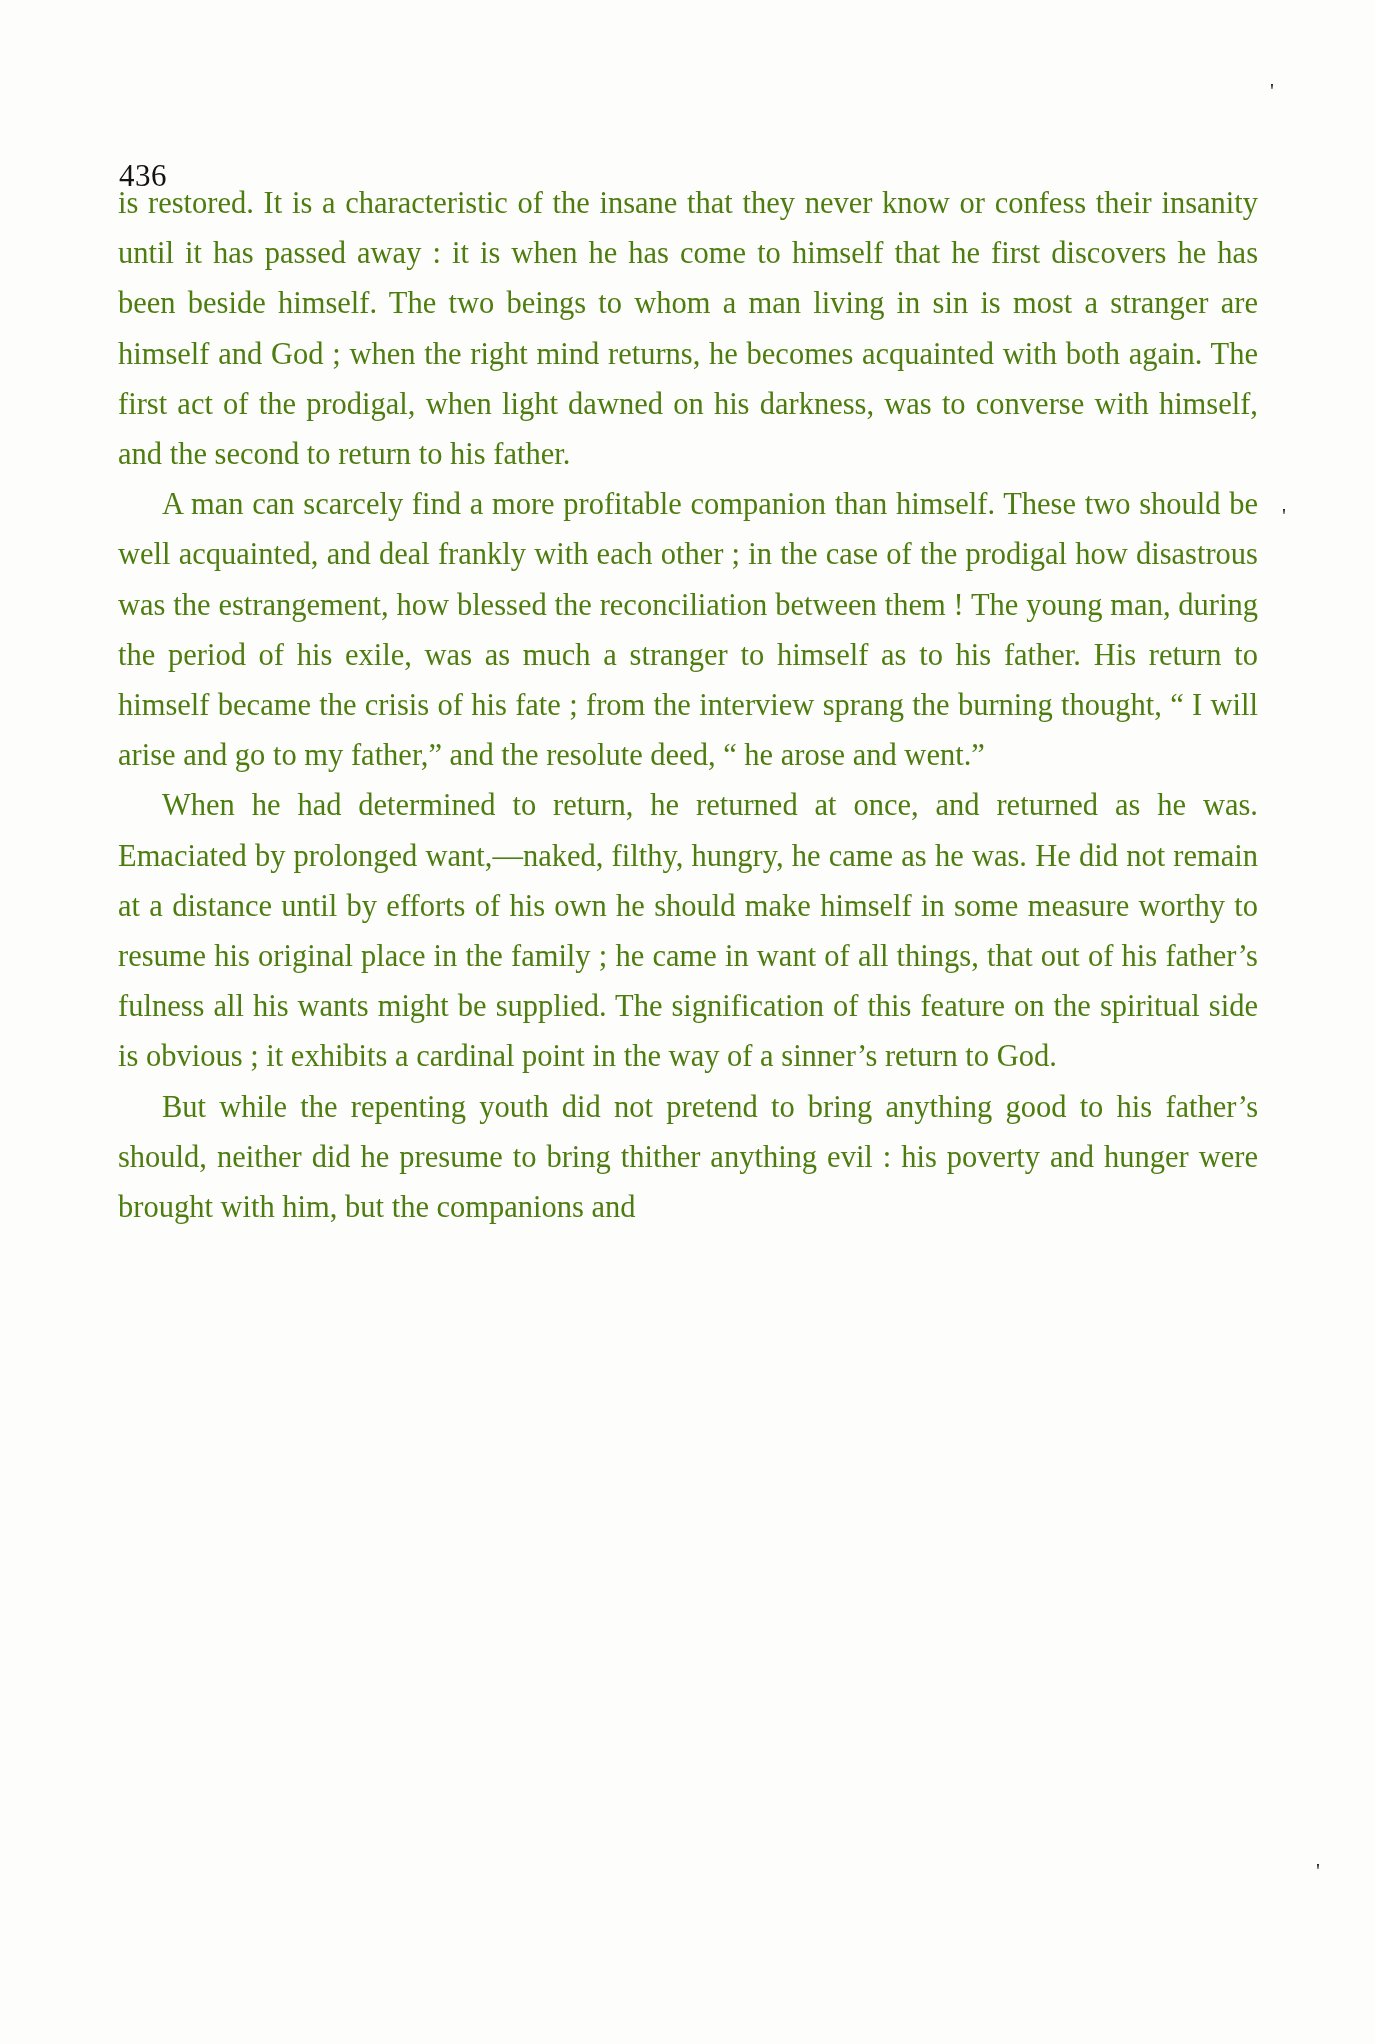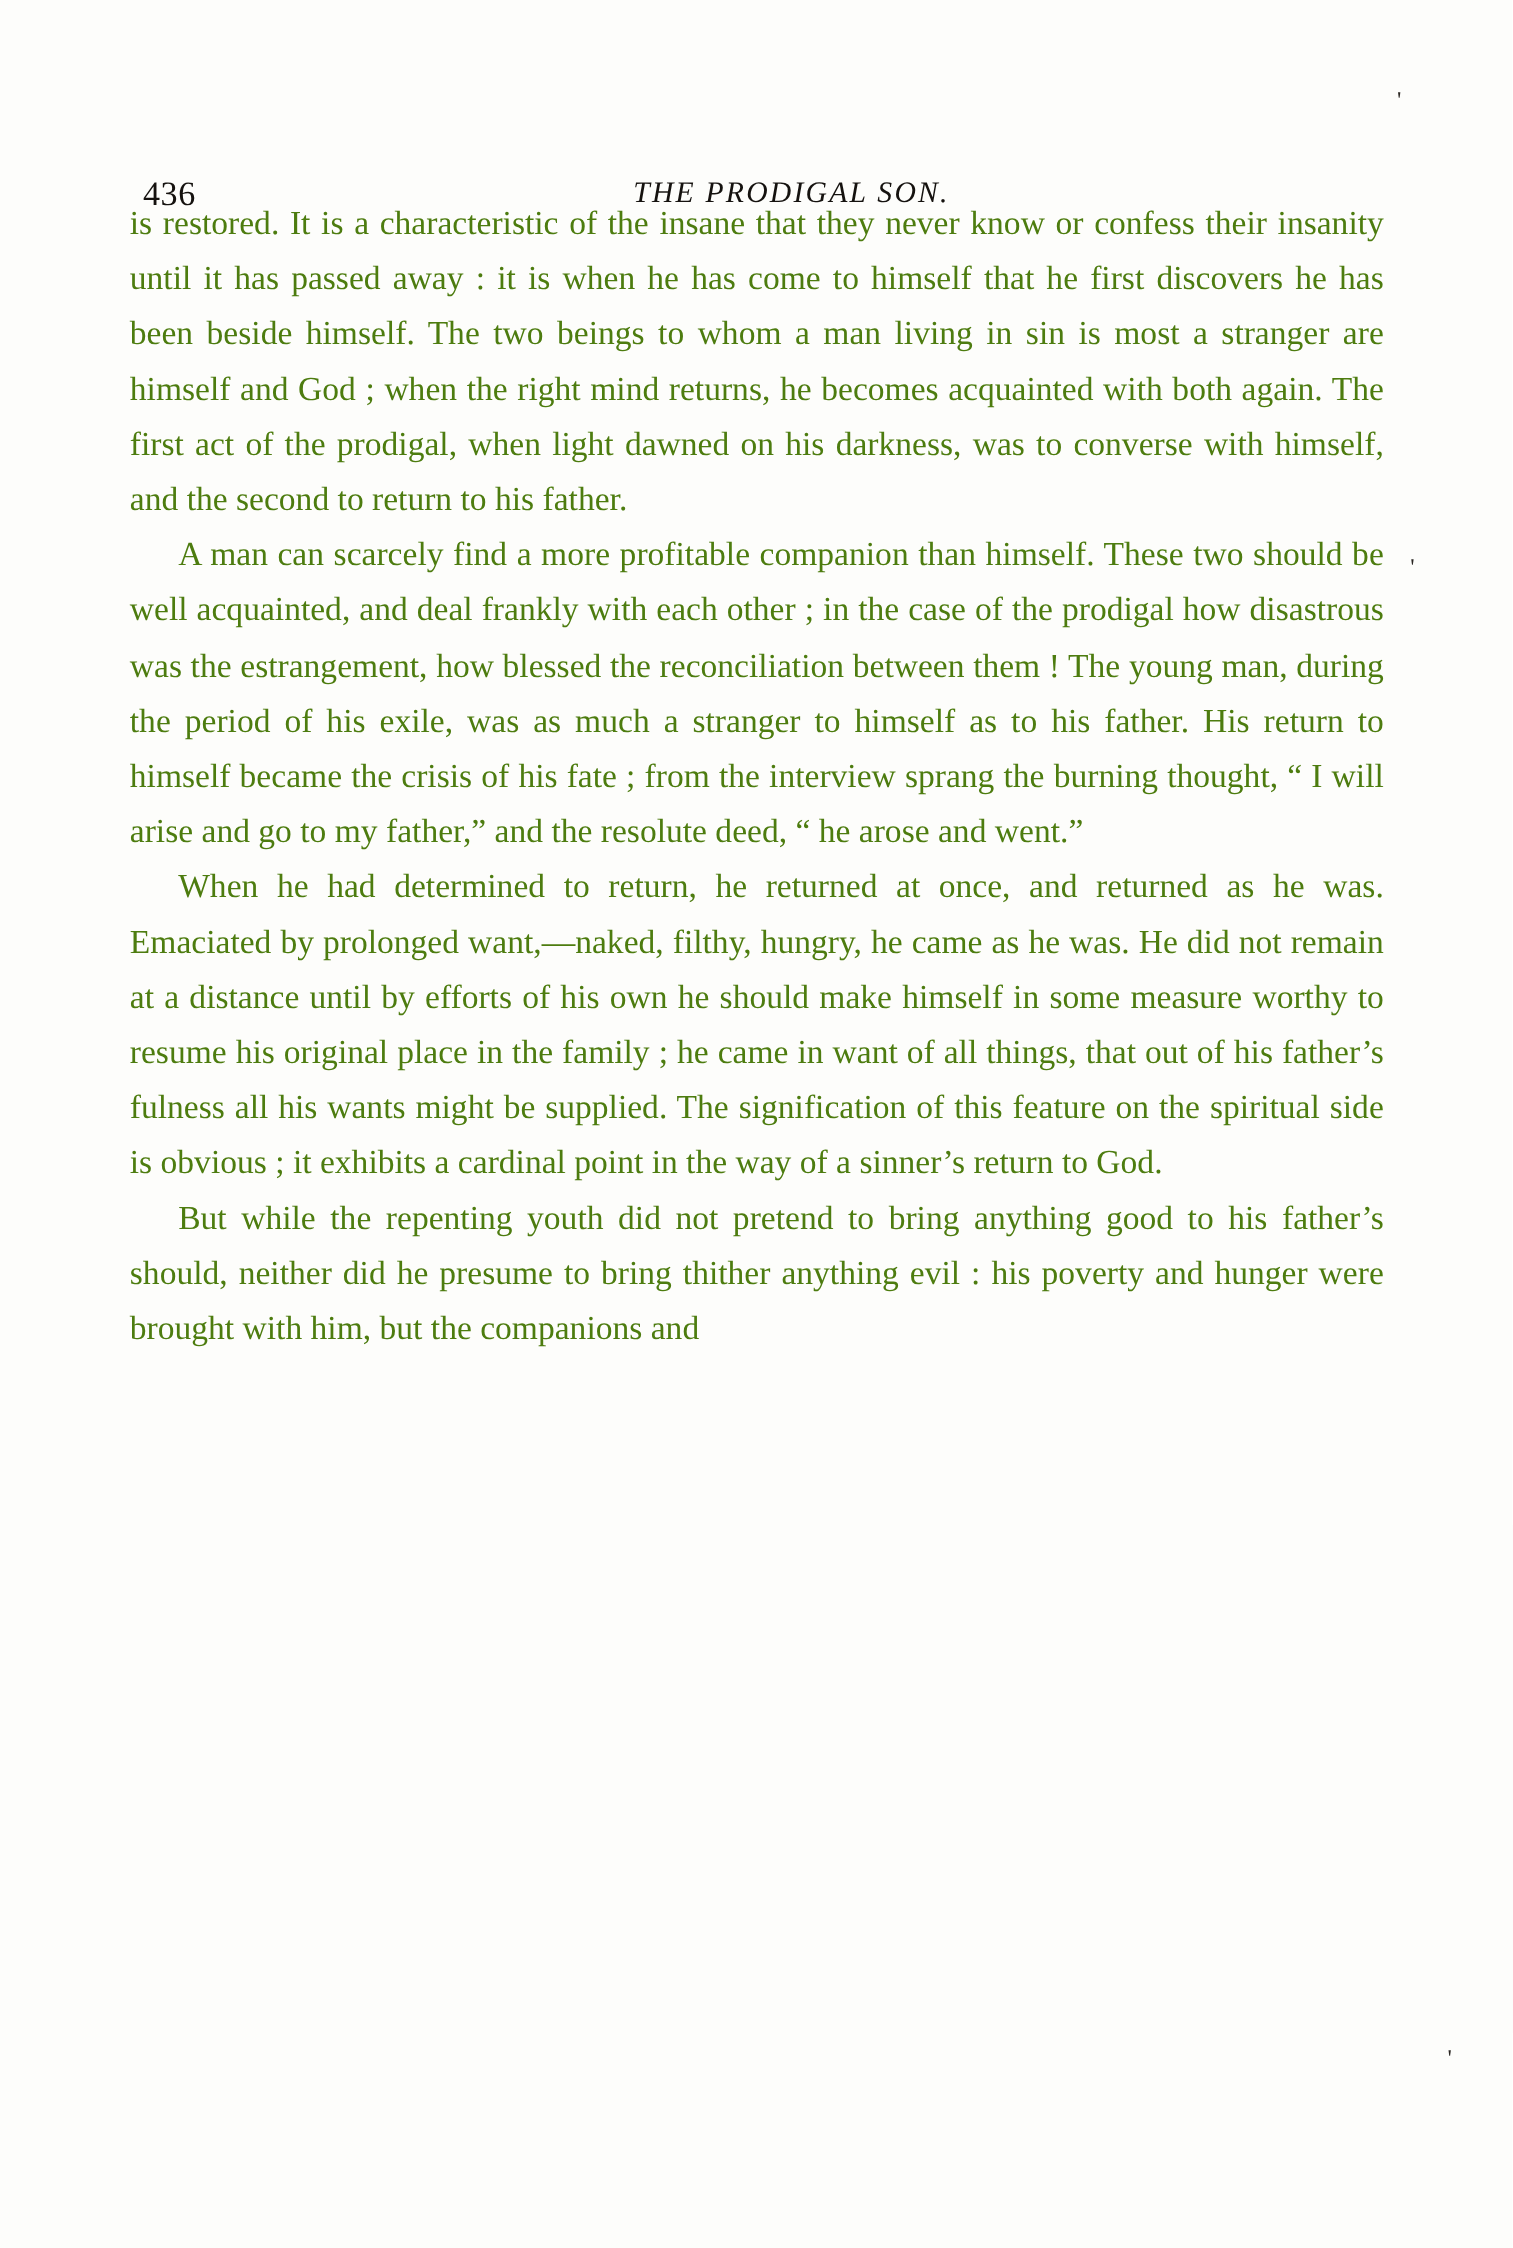--- a/index.html
+++ b/index.html
@@ -18,21 +18,21 @@
   .page {
     position: absolute;
     left: 0;
     top: 0;
     width: 1375px;
     height: 2044px;
     background: #fdfdfb;
   }
   .header {
     position: absolute;
-    left: 12px;
+    left: 1px;
     top: 78px;
     width: 1323px;
     height: 40px;
   }
   .folio {
     position: absolute;
     left: 118px;
     top: 80px;
     font-size: 31px;
     letter-spacing: 0.5px;
@@ -82,21 +82,20 @@
   .mark-2 { left: 1282px; top: 505px; }
   .mark-3 { left: 1316px; top: 1860px; }
 </style>
 </head>
 <body>
 
 <div class="page">
 
   <div class="header">
     <div class="folio">436</div>
-    <div class="running-head">THE PRODIGAL SON.</div>
   </div>
 
   <div class="body-text">
     <p class="noindent">is restored.  It is a characteristic of the insane that they never know or confess their insanity until it has passed away : it is when he has come to himself that he first discovers he has been beside himself.  The two beings to whom a man living in sin is most a stranger are himself and God ; when the right mind returns, he becomes acquainted with both again.  The first act of the prodigal, when light dawned on his darkness, was to converse with himself, and the second to return to his father.</p>
     <p>A man can scarcely find a more profitable companion than himself.  These two should be well acquainted, and deal frankly with each other ; in the case of the prodigal how disastrous was the estrangement, how blessed the reconciliation between them !  The young man, during the period of his exile, was as much a stranger to himself as to his father.  His return to himself became the crisis of his fate ; from the interview sprang the burning thought, “ I will arise and go to my father,” and the resolute deed, “ he arose and went.”</p>
     <p>When he had determined to return, he returned at once, and returned as he was.  Emaciated by prolonged want,—naked, filthy, hungry, he came as he was.  He did not remain at a distance until by efforts of his own he should make himself in some measure worthy to resume his original place in the family ; he came in want of all things, that out of his father’s fulness all his wants might be supplied.  The signification of this feature on the spiritual side is obvious ; it exhibits a cardinal point in the way of a sinner’s return to God.</p>
     <p>But while the repenting youth did not pretend to bring anything good to his father’s should, neither did he presume to bring thither anything evil : his poverty and hunger were brought with him, but the companions and</p>
   </div>
 
   <div class="marginalia mark-1">'</div>

